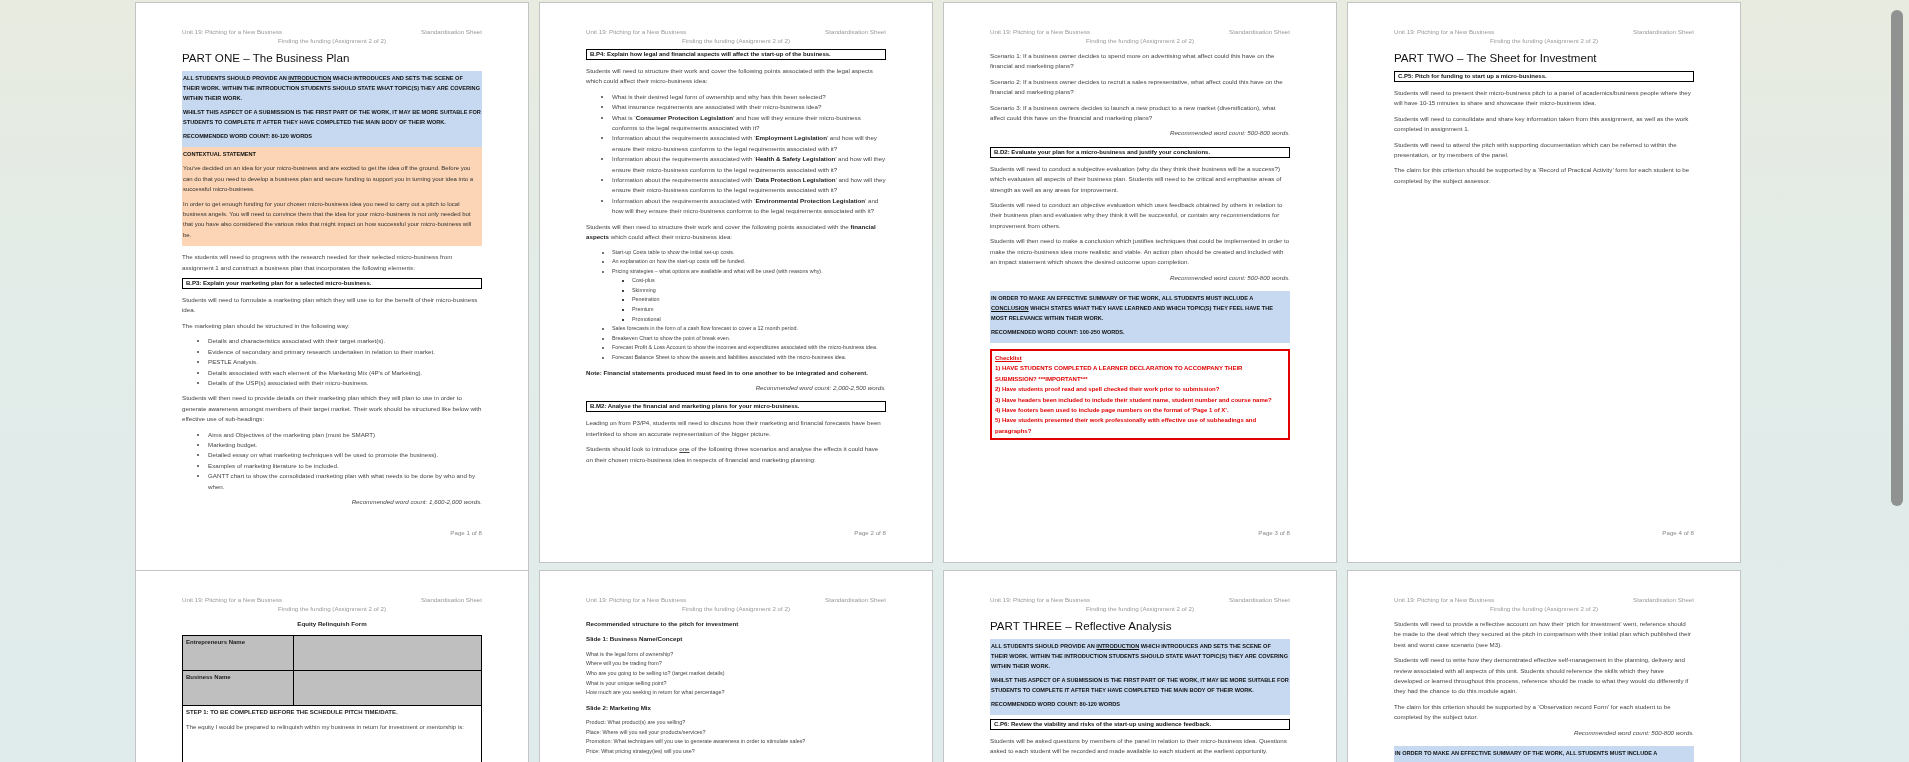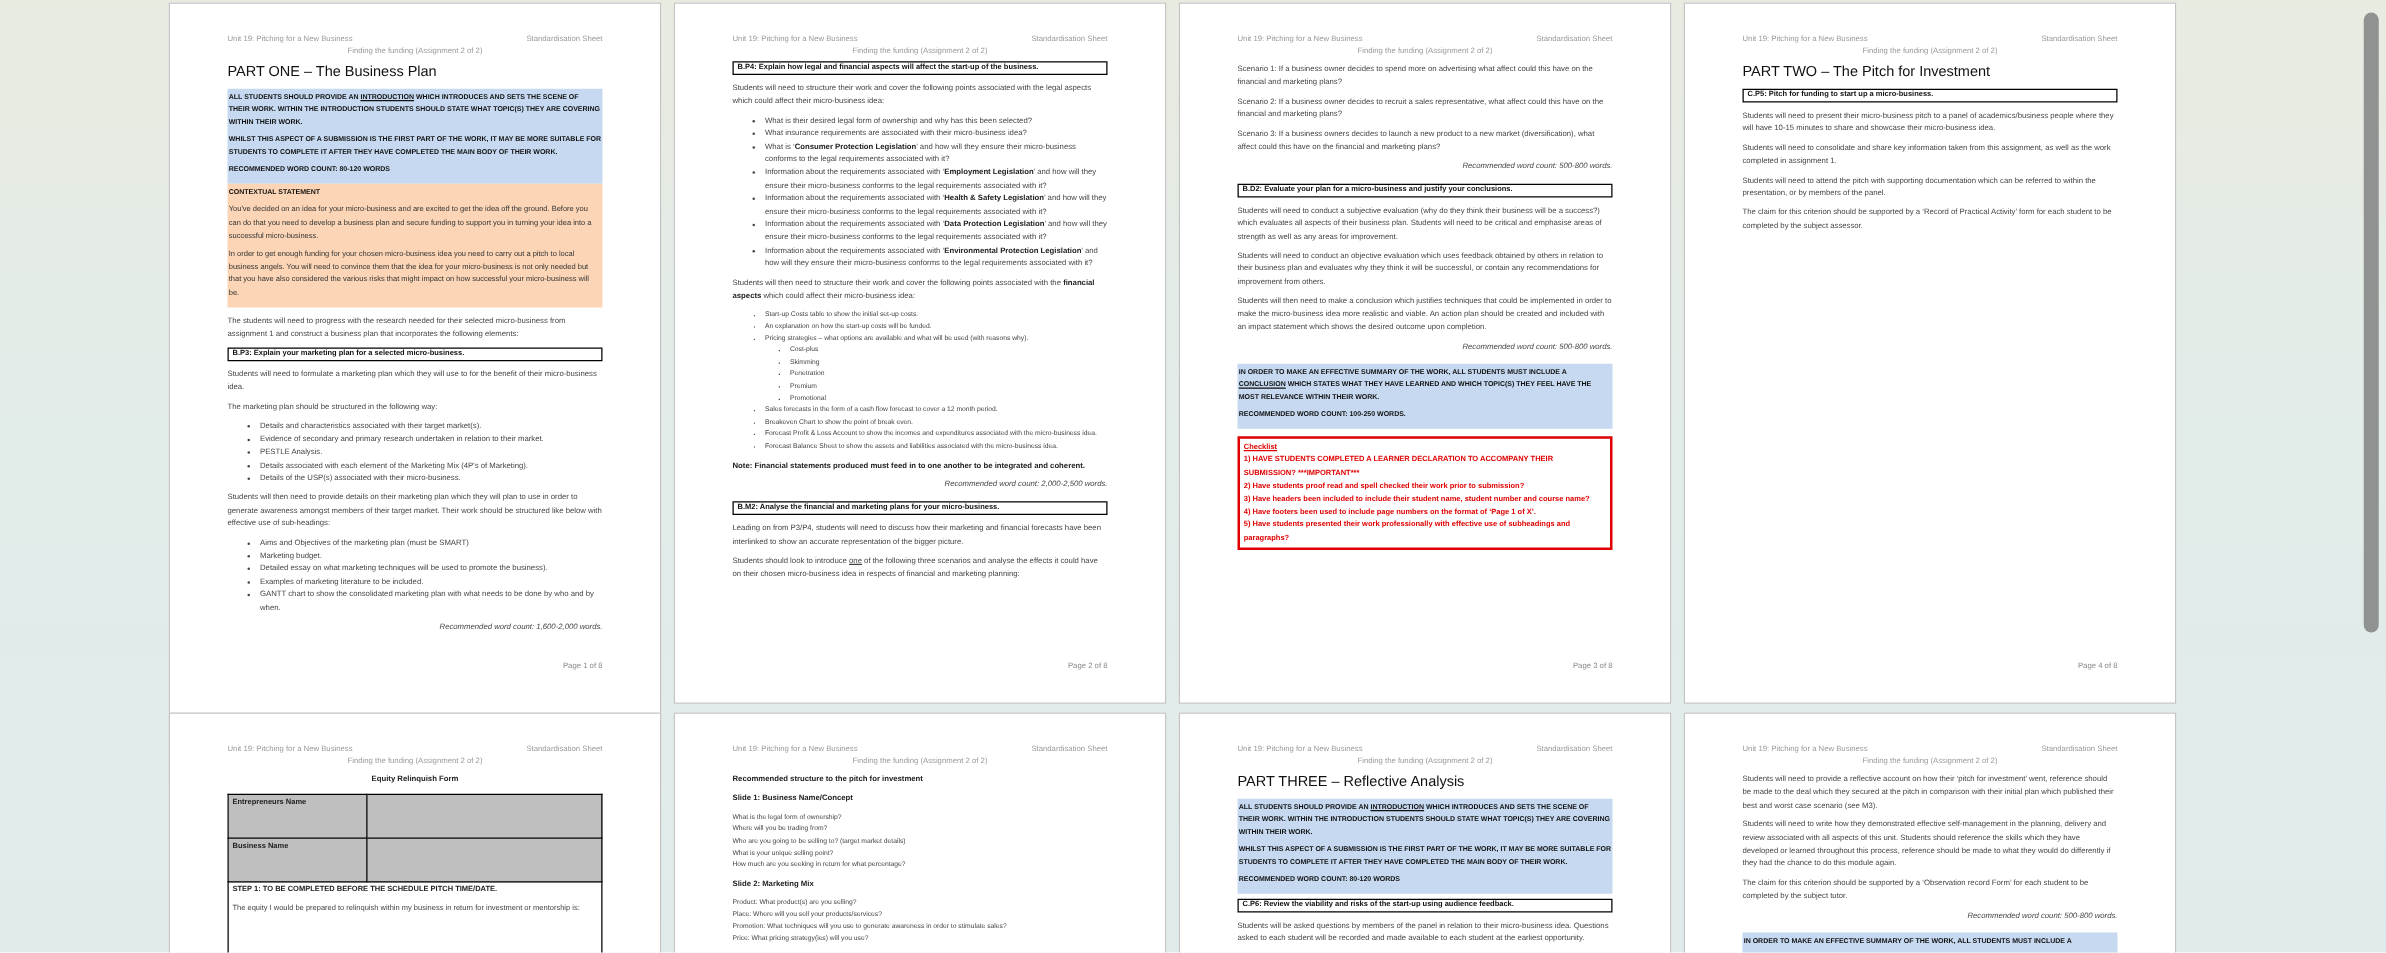--- a/index.html
+++ b/index.html
@@ -155,21 +155,21 @@
   <div class="pnum" style="top:526px;">Page 3 of 8</div>
 </div>
 
 <div class="page" style="left:1347px;top:2px;height:561px;">
   <div class="inner">
     <div class="hdr">
         <span>Unit 19: Pitching for a New Business</span>
         <span>Standardisation Sheet</span>
       </div>
     <div class="hdr2">Finding the funding (Assignment 2 of 2)</div>
-    <h1>PART TWO – The Pitch for Investment</h1>
+    <h1>PART TWO – The Sheet for Investment</h1>
     <div class="crit">C.P5: Pitch for funding to start up a micro-business.</div>
     <p>Students will need to present their micro-business pitch to a panel of academics/business people where they will have 10-15 minutes to share and showcase their micro-business idea.</p>
     <p>Students will need to consolidate and share key information taken from this assignment, as well as the work completed in assignment 1.</p>
     <p>Students will need to attend the pitch with supporting documentation which can be referred to within the presentation, or by members of the panel.</p>
     <p>The claim for this criterion should be supported by a ‘Record of Practical Activity’ form for each student to be completed by the subject assessor.</p>
   </div>
   <div class="pnum" style="top:526px;">Page 4 of 8</div>
 </div>
 
 <div class="page" style="left:135px;top:570px;height:200px;">

